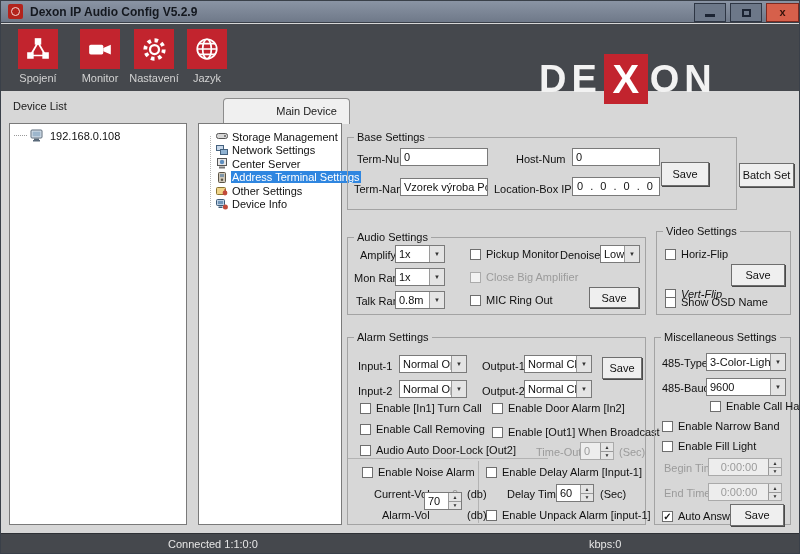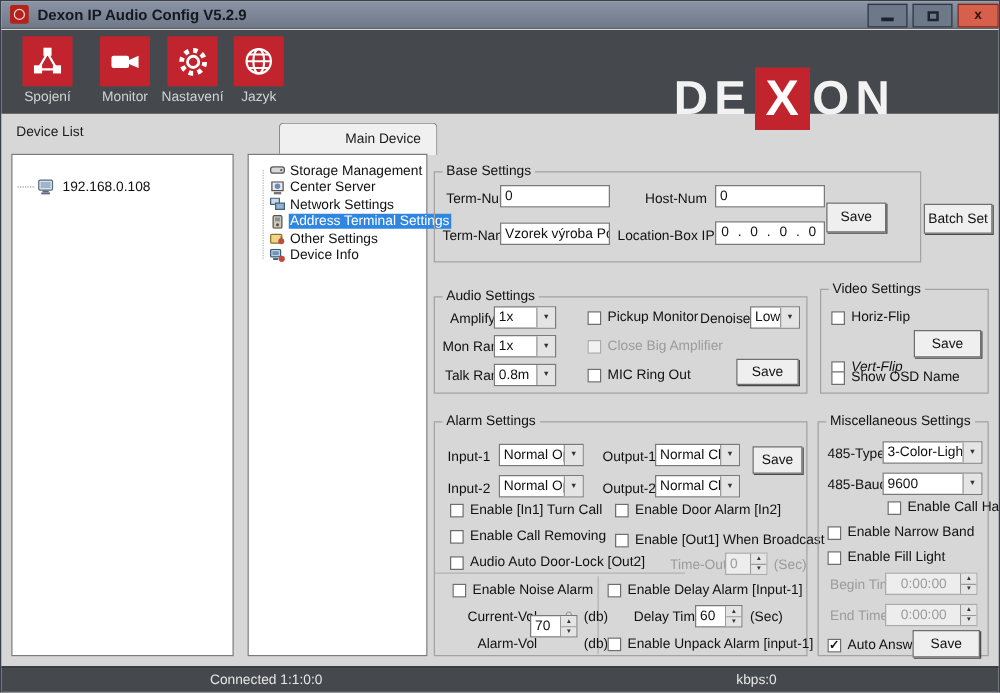--- a/index.html
+++ b/index.html
@@ -36,21 +36,21 @@
   .devlist-label { position:absolute; left:12px; top:99px; font-size:11px; color:#1a1a1a; }
   .tab { position:absolute; left:222px; top:97px; width:127px; height:26px; background:#f0f0f0;
     border:1px solid #8c8c8c; border-bottom:none; border-radius:4px 4px 0 0;
     font-size:11px; color:#1a1a1a; text-align:center; line-height:24px;padding-left:40px; }
 
   
   .panel { position:absolute; background:#fff; border:1px solid #7a7a7a; }
   .device-panel { left:8px; top:122px; width:178px; height:402px; }
   .tree-panel   { left:197px; top:122px; width:144px; height:402px; }
 
-  .device-item { position:absolute; left:4px; top:5px; display:flex; align-items:center; font-size:11px; color:#111;margin-top:14px; }
+  .device-item { position:absolute; left:4px; top:5px; display:flex; align-items:center; font-size:11px; color:#111; }
   .tree-dash { width:13px; height:1px; border-top:1px dotted #9a9a9a; margin-right:3px; }
   .device-item svg { margin-right:5px; }
 
   .tree-list { position:absolute; left:6px; top:6px; right:2px; }
   .tree-guide { position:absolute; left:11px; top:12px; height:71px; border-left:1px dotted #b5b5b5; }
   .tree-item { display:flex; align-items:center; height:13.5px; padding-left:11px; font-size:11px; color:#111; white-space:nowrap; }
   .tree-item svg { margin-right:3px; flex:none; }
   .tree-item .ti-label { padding:0 1px; }
   .tree-item.selected .ti-label { background:#2f86e0; color:#fff; }
 
@@ -189,32 +189,32 @@
     <div class="tree-list">
       <div class="tree-item">
         <svg width="12" height="11" viewBox="0 0 12 11">
             <rect x="0.5" y="2.5" width="11" height="5" rx="2" fill="#d8d8d8" stroke="#555"></rect>
             <circle cx="9" cy="5" r="0.9" fill="#555"></circle>
           </svg>
         <span class="ti-label">Storage Management</span>
       </div>
       <div class="tree-item">
         <svg width="12" height="11" viewBox="0 0 12 11">
+            <rect x="0.5" y="0.5" width="7" height="5" fill="#c8d8ea" stroke="#44617e"></rect>
+            <rect x="4.5" y="4.5" width="7" height="5" fill="#8fb2d2" stroke="#44617e"></rect>
+          </svg>
+        <span class="ti-label">Network Settings</span>
+      </div>
+      <div class="tree-item">
+        <svg width="12" height="11" viewBox="0 0 12 11">
             <rect x="1.5" y="0.5" width="9" height="7" fill="#e8e8e8" stroke="#555"></rect>
             <circle cx="6" cy="4" r="2.2" fill="#5f8fc0"></circle>
             <rect x="3" y="8.5" width="6" height="2" fill="#777"></rect>
           </svg>
         <span class="ti-label">Center Server</span>
-      </div>
-      <div class="tree-item">
-        <svg width="12" height="11" viewBox="0 0 12 11">
-            <rect x="0.5" y="0.5" width="7" height="5" fill="#c8d8ea" stroke="#44617e"></rect>
-            <rect x="4.5" y="4.5" width="7" height="5" fill="#8fb2d2" stroke="#44617e"></rect>
-          </svg>
-        <span class="ti-label">Network Settings</span>
       </div>
       <div class="tree-item selected">
         <svg width="12" height="11" viewBox="0 0 12 11">
             <rect x="2.5" y="0.5" width="7" height="10" rx="1" fill="#cfc7b8" stroke="#5a5345"></rect>
             <rect x="4" y="2" width="4" height="3" fill="#7e95a8"></rect>
             <circle cx="6" cy="7.8" r="1.2" fill="#5a5345"></circle>
           </svg>
         <span class="ti-label">Address Terminal Settings</span>
       </div>
       <div class="tree-item">

